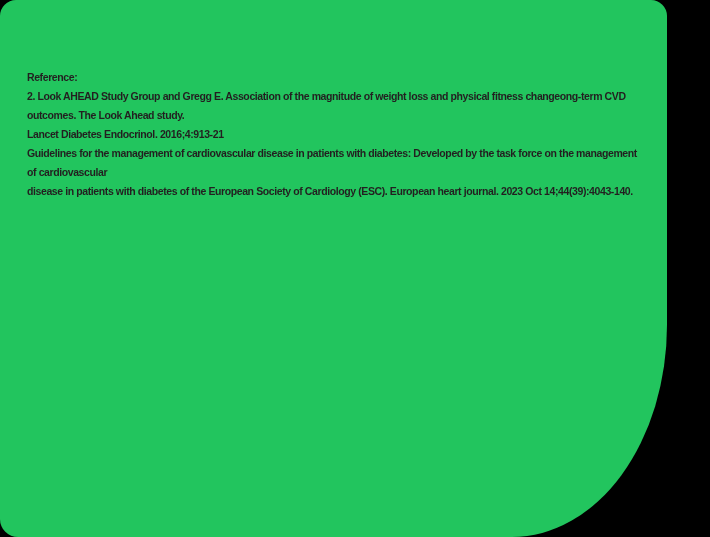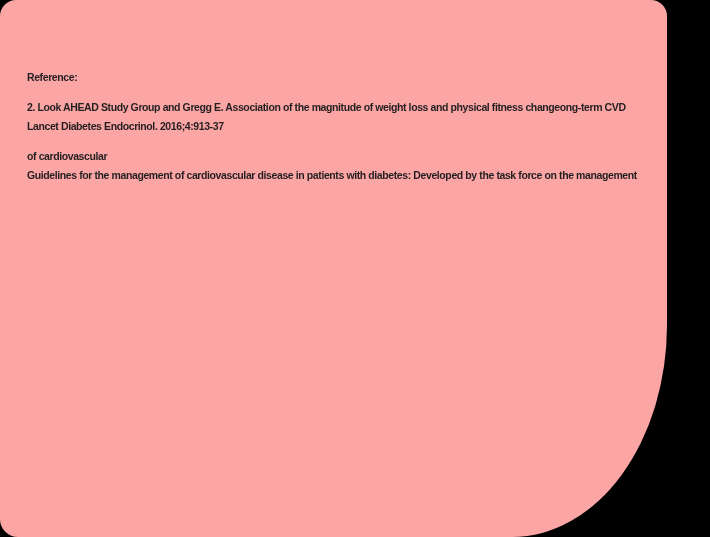--- a/index.html
+++ b/index.html
@@ -12,59 +12,60 @@
     background: #000000;
     position: relative;
     overflow: hidden;
   }
   .slide {
     position: absolute;
     top: 0;
     left: 0;
     width: 667px;
     height: 537px;
-    background: #fca5a5;
+    background: #22c55e;
     
     border-radius: 16px 16px 155px 18px / 16px 16px 212px 18px;
   }
   .content {
     position: absolute;
     left: 27px;
     top: 68px;
     width: 676px;
     color: #231F20;
     font-family: "Liberation Sans", "DejaVu Sans", sans-serif;
     font-weight: 700;
     font-size: 10.5px;
     letter-spacing: -0.4px;
     line-height: 19px;
   }
   .ref-para {
     margin: 0;
   }
   .ref-para.spaced {
-    margin-top: 11px;
   }
   .line {
     white-space: nowrap;
   }
 </style>
 </head>
 <body>
 
 <div class="slide">
   <div class="content">
 
     <div class="line">Reference:</div>
 
 
     <div class="ref-para spaced">
       <div class="line">2. Look AHEAD Study Group and Gregg E. Association of the magnitude of weight loss and physical fitness changeong-term CVD</div>
-      <div class="line">Lancet Diabetes Endocrinol. 2016;4:913-37</div>
+      <div class="line">outcomes. The Look Ahead study.</div>
+      <div class="line">Lancet Diabetes Endocrinol. 2016;4:913-21</div>
     </div>
 
     <div class="ref-para spaced">
+      <div class="line">Guidelines for the management of cardiovascular disease in patients with diabetes: Developed by the task force on the management</div>
       <div class="line">of cardiovascular</div>
-      <div class="line">Guidelines for the management of cardiovascular disease in patients with diabetes: Developed by the task force on the management</div>
+      <div class="line">disease in patients with diabetes of the European Society of Cardiology (ESC). European heart journal. 2023 Oct 14;44(39):4043-140.</div>
     </div>
 
   </div>
 </div>
 
 </body></html>

